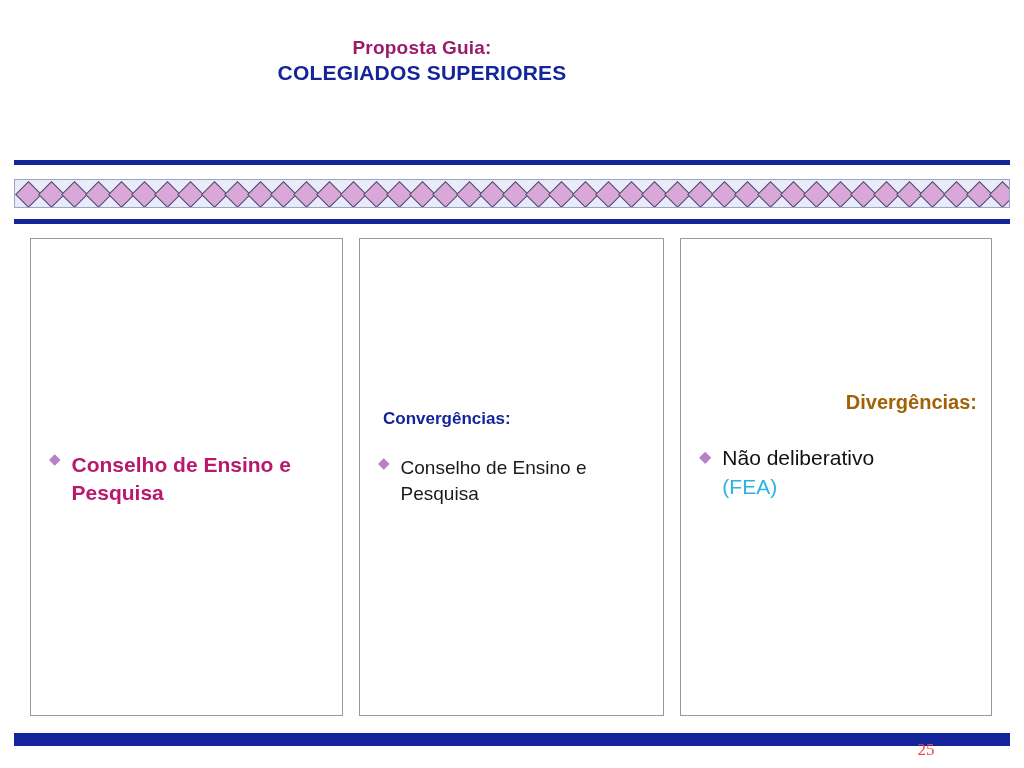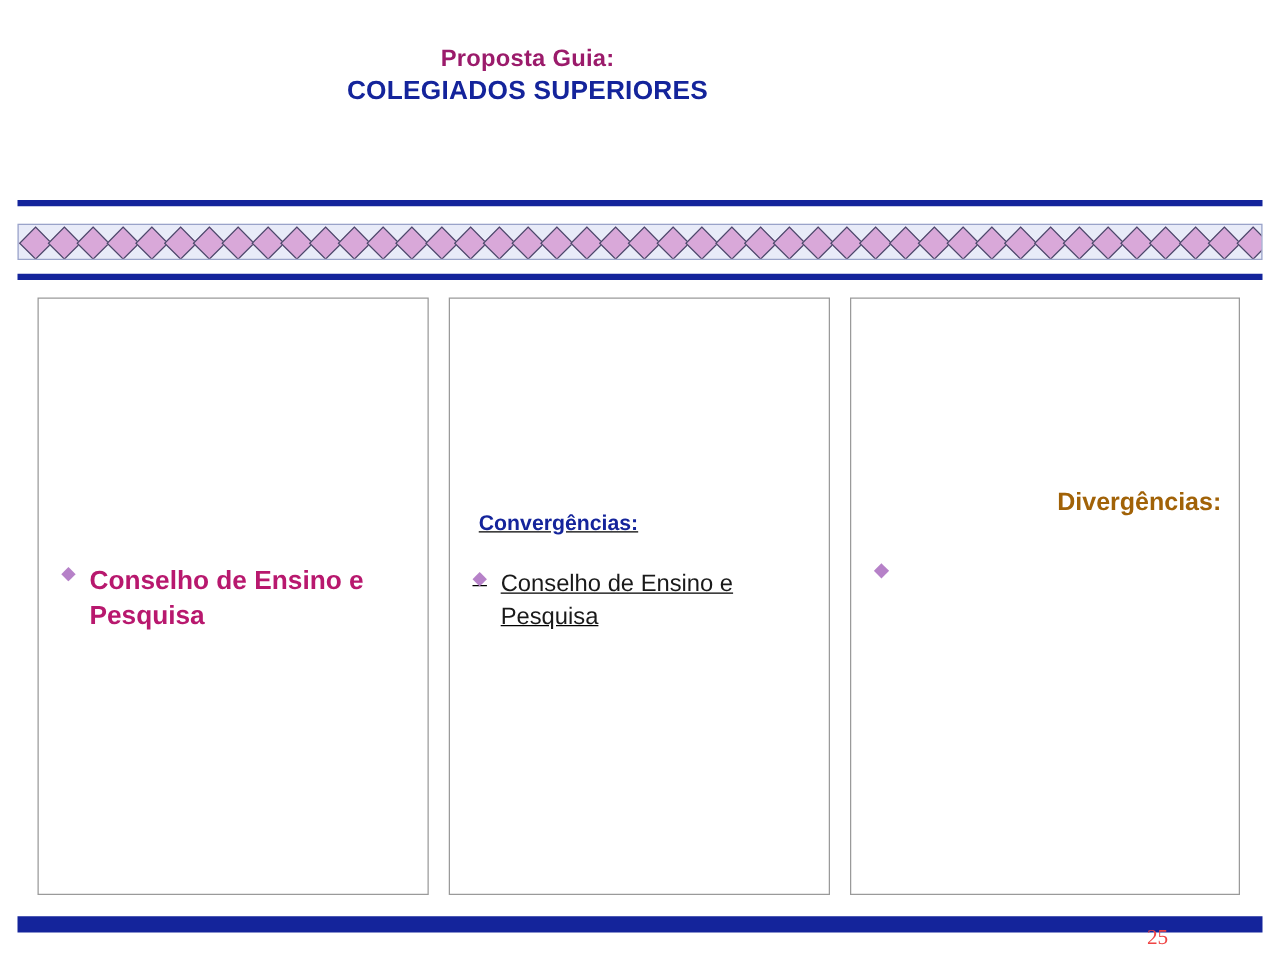--- a/index.html
+++ b/index.html
@@ -103,21 +103,21 @@
   .col-1 { width: 313px; }
   .col-2 { width: 305px; }
   .col-3 { width: 312px; }
 
   .col-inner {
     position: absolute;
     left: 0; right: 0;
     padding: 0 14px 0 18px;
   }
   .col-1 .col-inner { top: 212px; }
-  .col-2 .col-inner { top: 170px; text-decoration: underline; }
+  .col-2 .col-inner { top: 170px; }
   .col-3 .col-inner { top: 152px; }
 
   .heading {
     font-size: 17px;
     font-weight: bold;
     color: #14249B;
     margin: 0 0 26px 5px;
   }
   .heading-lg {
     font-size: 20px;
@@ -271,20 +271,24 @@
         <span class="b-text-dark">Conselho de Ensino e Pesquisa</span>
       </div>
     </div>
   </div>
 
   <div class="col col-3">
     <div class="col-inner">
       <div class="heading-lg">Divergências:</div>
       <div class="bullet-row">
         <span class="bullet bullet-lg">◆</span>
+        <span class="b-text-big">
+          <span>Não deliberativo</span><br>
+          <span class="fea">(FEA)</span>
+        </span>
       </div>
     </div>
   </div>
 
 </div>
 
 <div class="footer-bar"></div>
 <div class="page-num">25</div>
 
 </body></html>

